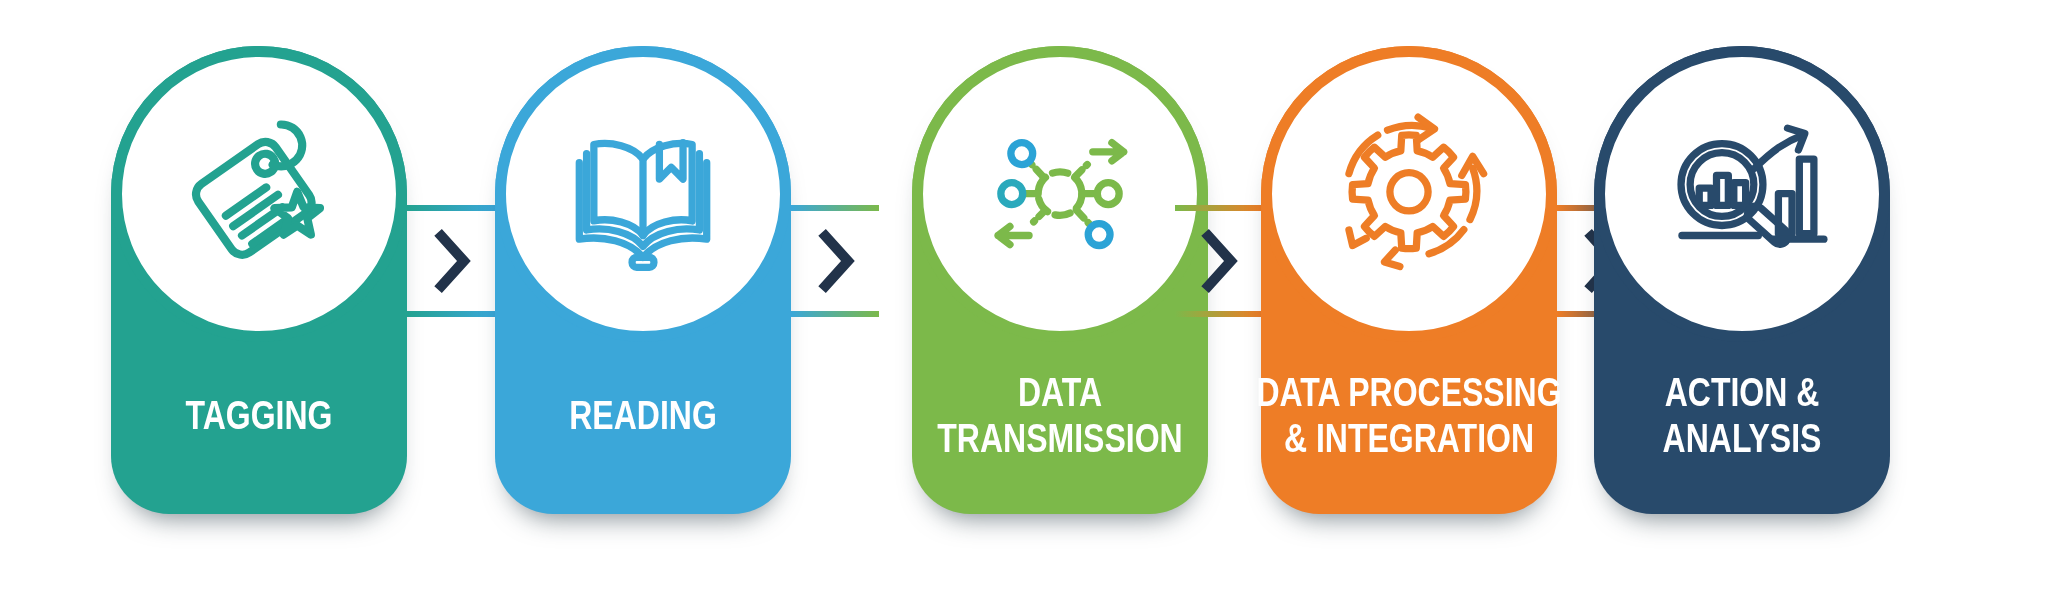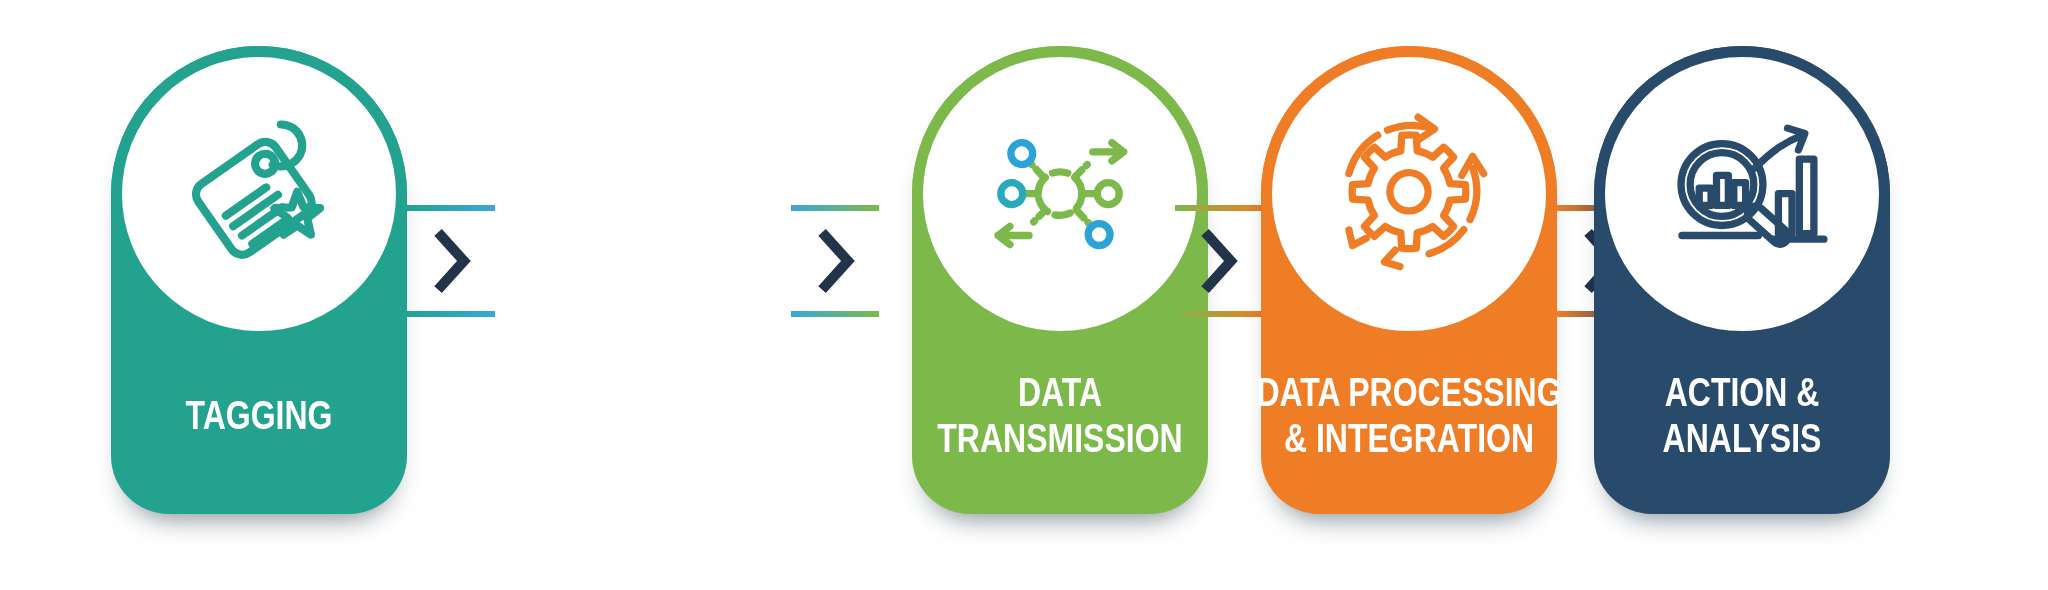--- a/index.html
+++ b/index.html
@@ -86,20 +86,38 @@
   <div class="connector conn-0" style="--l: #23A290; --r: #3BA7D9;">
     <div class="conn-line top"></div>
     <div class="chevron">
       <svg viewBox="0 0 44 78" fill="none" stroke="currentColor" stroke-width="11" stroke-linejoin="miter">
         <path d="M8 8 L36 39 L8 70"></path>
       </svg>
     </div>
     <div class="conn-line bottom"></div>
   </div>
 
+  <div class="step step-1" style="--c: #3BA7D9;">
+    <div class="ring">
+      <div class="icon">
+        <svg viewBox="0 0 200 200" fill="none" stroke="currentColor" stroke-width="8" stroke-linecap="round" stroke-linejoin="round">
+          <path d="M100 66 C90 52 64 46 46 50 V134 C64 130 90 136 100 150 C110 136 136 130 154 134 V50 C136 46 110 52 100 66 Z"></path>
+          <path d="M100 66 V150"></path>
+          <path d="M38 60 V144 C60 140 88 146 100 162 C112 146 140 140 162 144 V60"></path>
+          <path d="M30 70 V154 C56 150 86 156 100 174 C114 156 144 150 170 154 V70"></path>
+          <rect x="88" y="174" width="24" height="11" rx="5"></rect>
+          <path d="M118 50 v38 l13 -13 13 13 V48"></path>
+        </svg>
+      </div>
+    </div>
+    <div class="label">
+      <span class="label-line">READING</span>
+
+    </div>
+  </div>
 
   <div class="connector conn-1" style="--l: #3BA7D9; --r: #7CB94A;">
     <div class="conn-line top"></div>
     <div class="chevron">
       <svg viewBox="0 0 44 78" fill="none" stroke="currentColor" stroke-width="11" stroke-linejoin="miter">
         <path d="M8 8 L36 39 L8 70"></path>
       </svg>
     </div>
     <div class="conn-line bottom"></div>
   </div>

